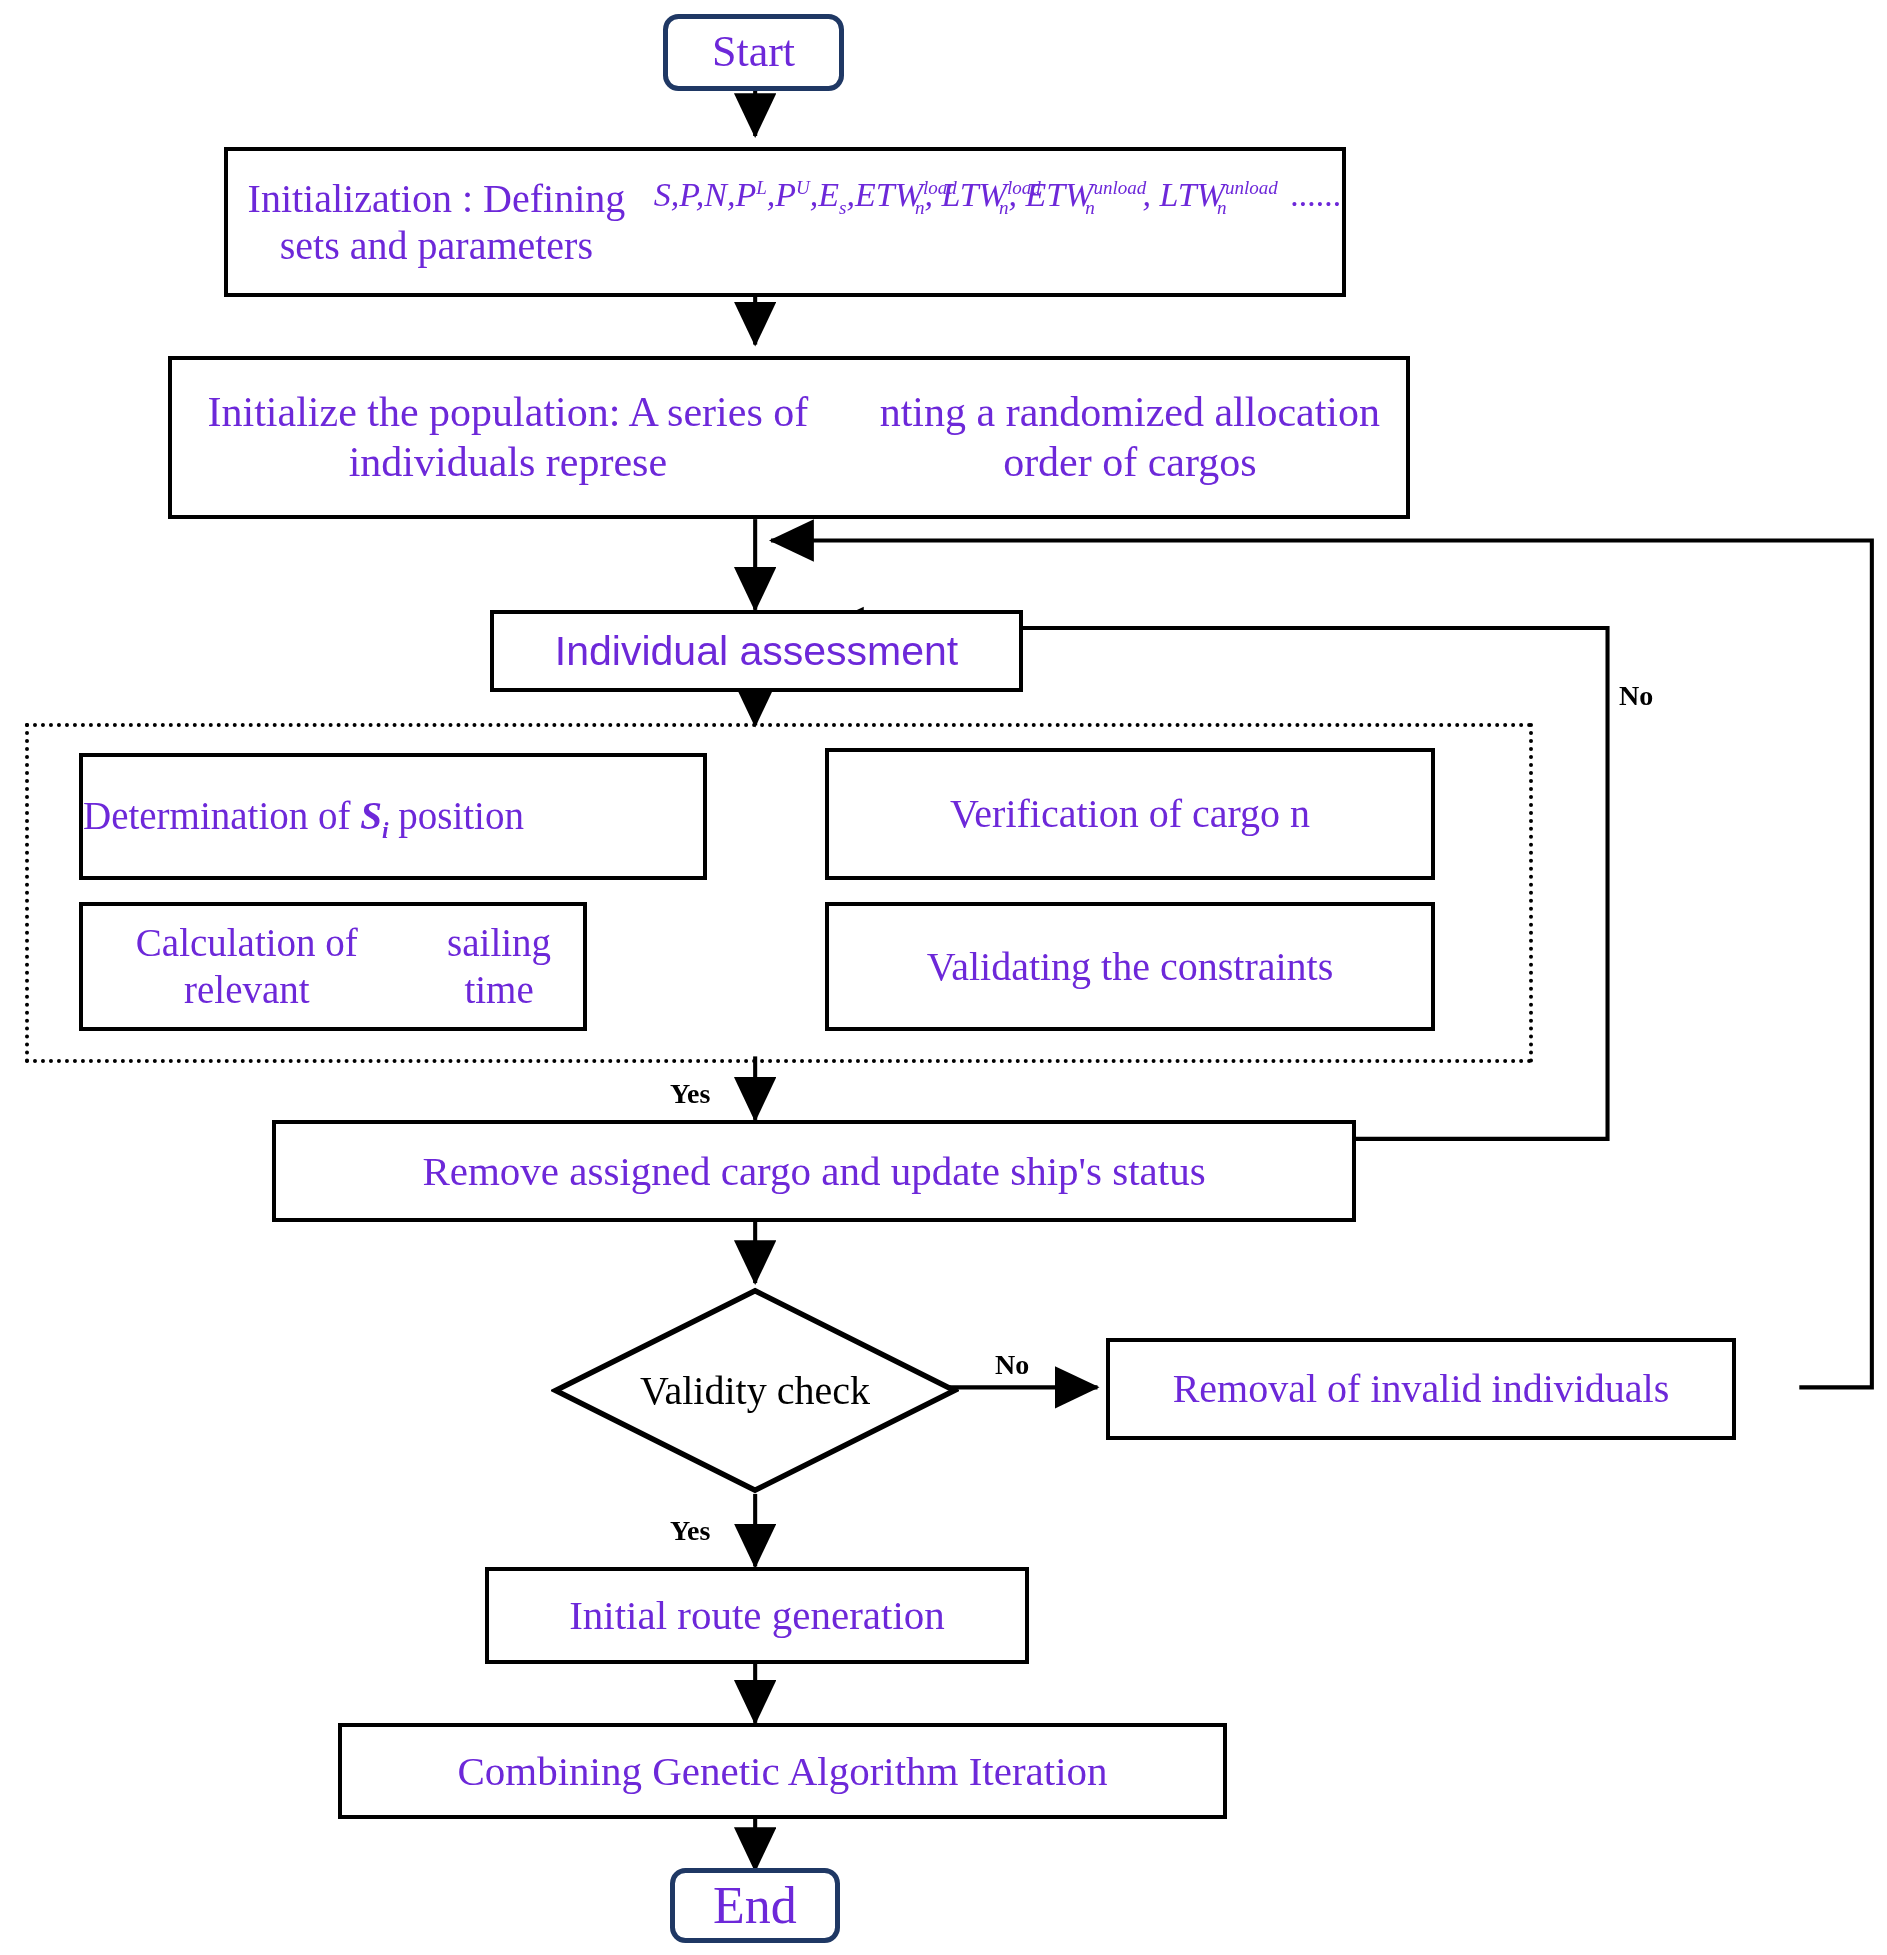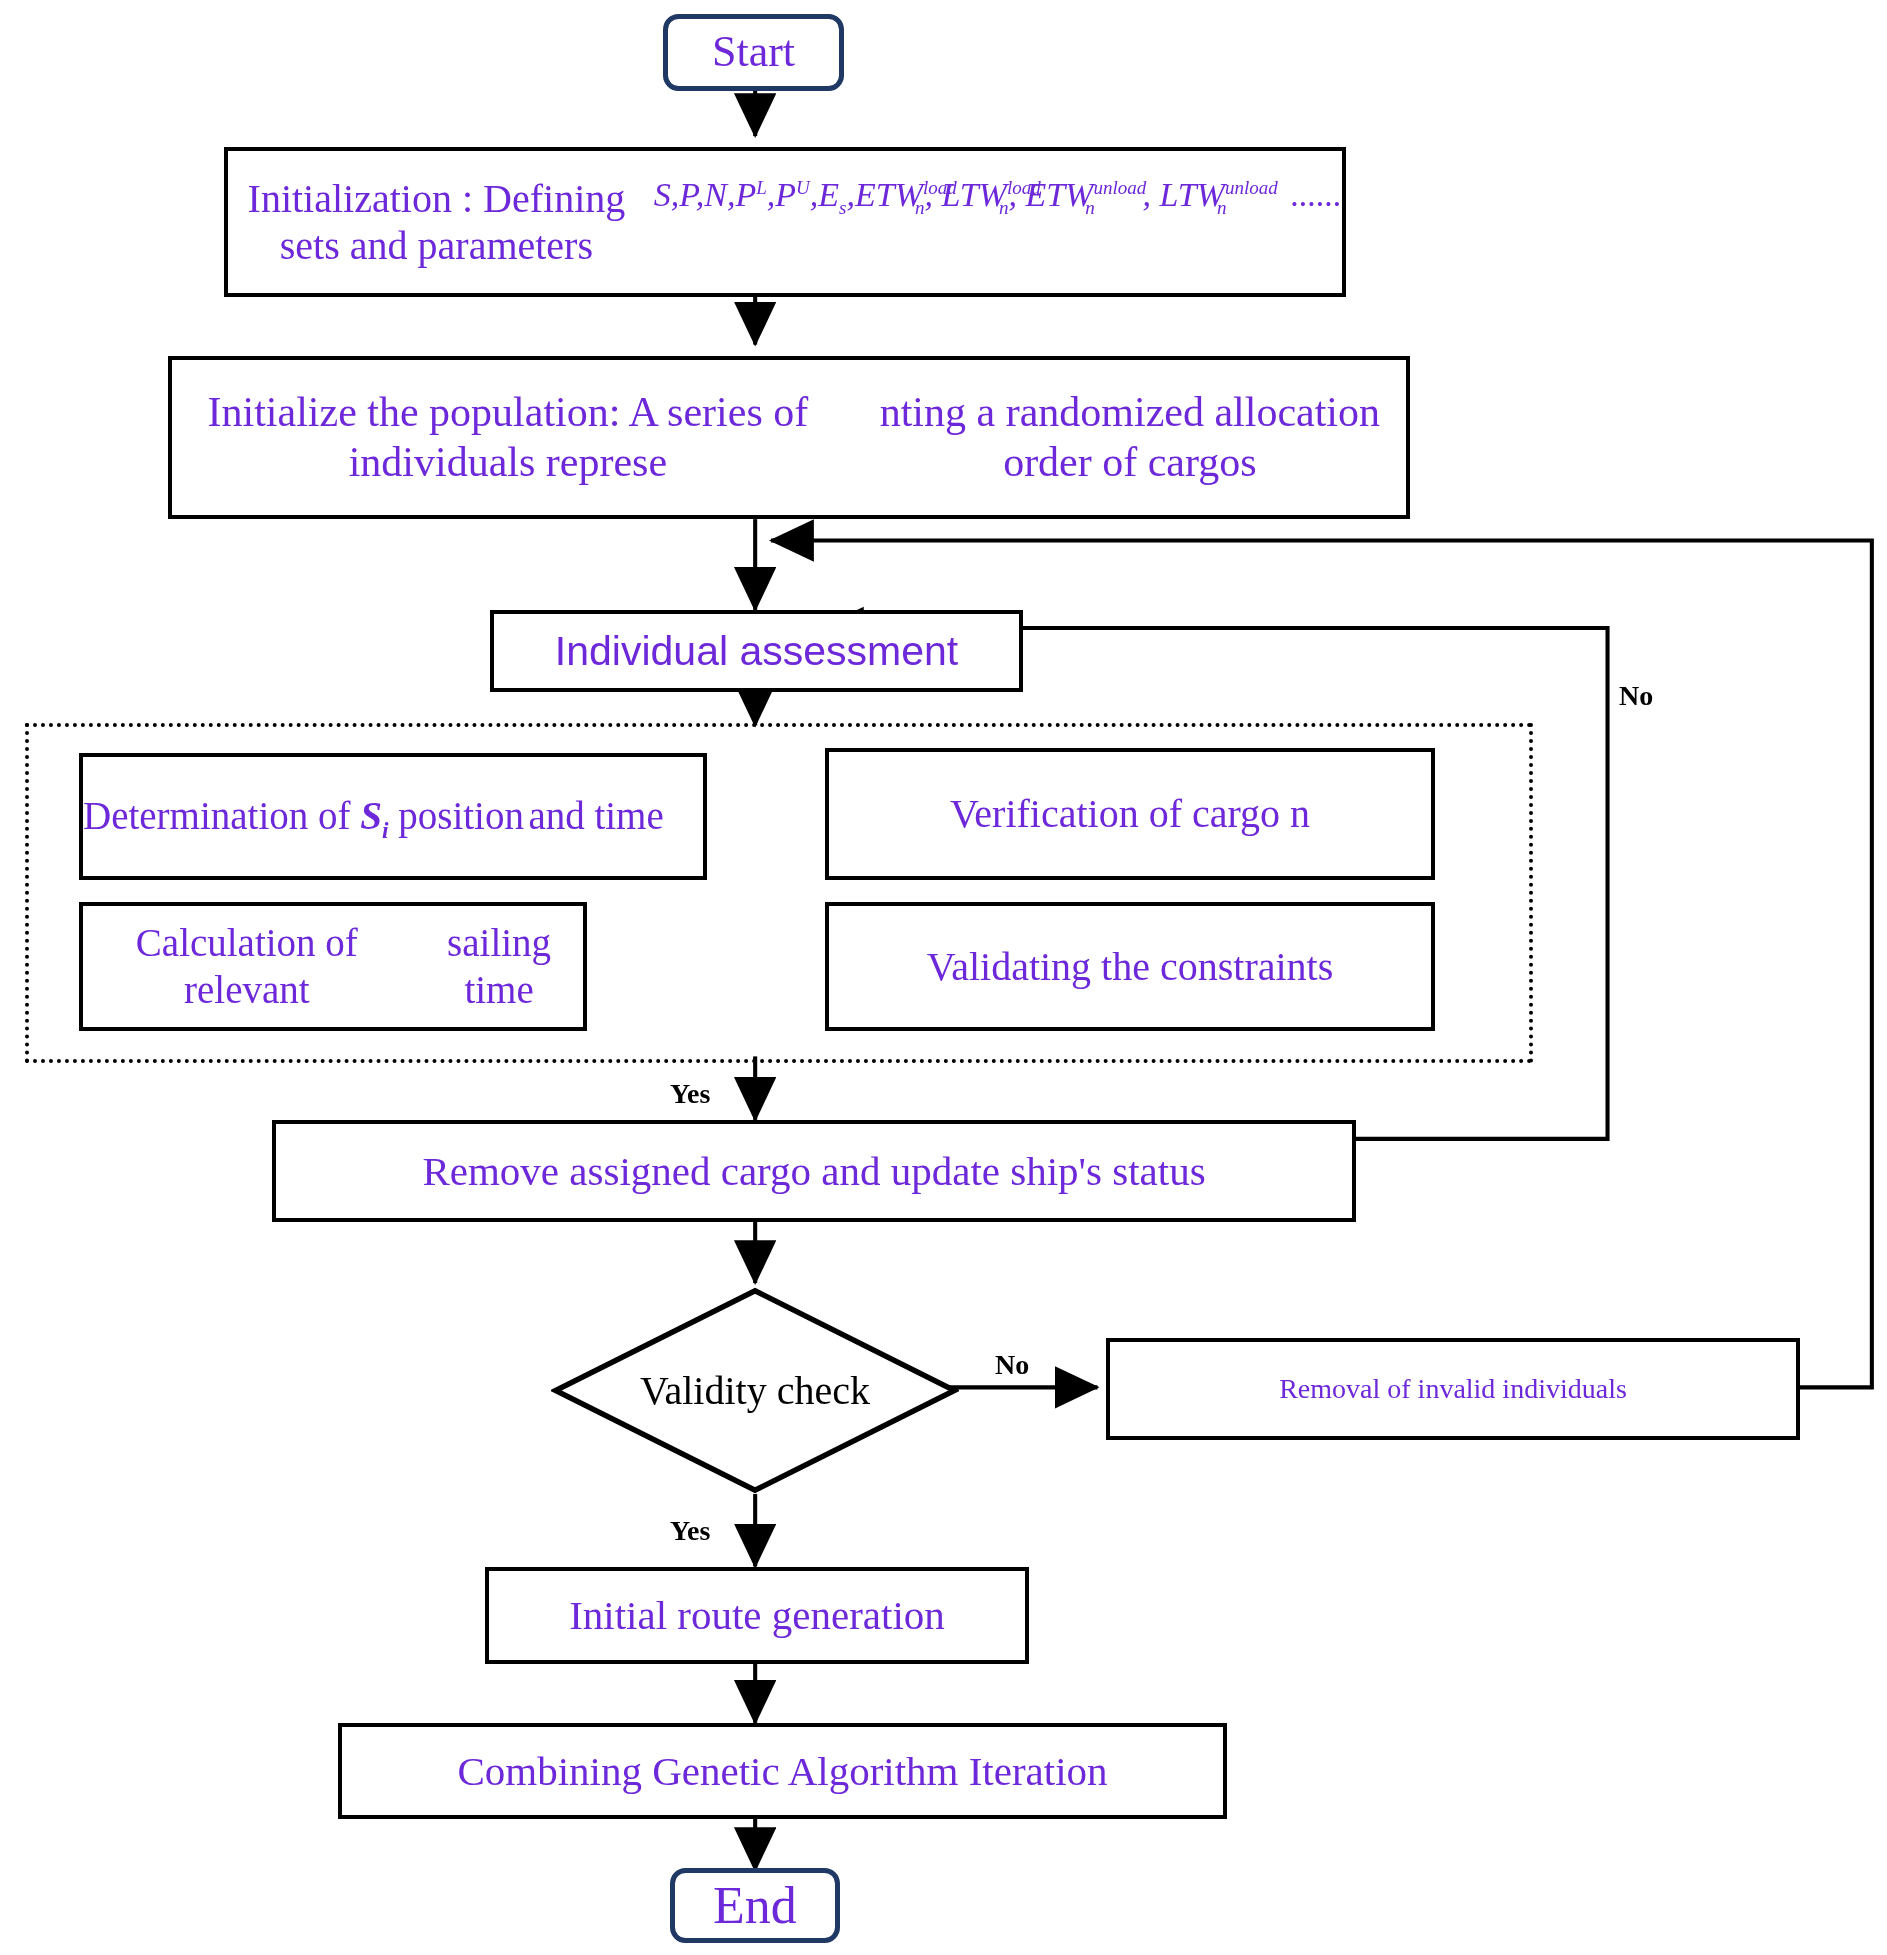--- a/index.html
+++ b/index.html
@@ -157,21 +157,20 @@
 
   <div class="node rect sans" style="left:490px; top:610px; width:533px; height:82px; font-size:41px;">
     <span>Individual assessment</span>
   </div>
 
   <div class="dotted-group" style="left:25px; top:723px; width:1508px; height:340px;"></div>
 
   <div class="node rect" style="left:79px; top:753px; width:628px; height:127px; font-size:39px; flex-direction:column;">
     <div class="twoline" style="gap:4.5px;">
       <span><span>Determination of </span><span class="var-s"><span>S</span><sub>i</sub></span><span> position</span></span>
-      <span>and time</span>
     </div>
   </div>
 
   <div class="node rect" style="left:79px; top:902px; width:508px; height:129px; font-size:39px; flex-direction:column;">
     <div class="twoline" style="gap:4.5px;">
       <span>Calculation of relevant</span>
       <span>sailing time</span>
     </div>
   </div>
 
@@ -191,21 +190,21 @@
     <svg width="408" height="209" viewBox="0 0 900 460" style="position:absolute;left:0;top:0;">
       <polygon points="450,10 890,230 450,450 10,230" fill="#ffffff" stroke="#000000" stroke-width="12"></polygon>
     </svg>
     <div style="position:absolute; left:0; top:0; width:408px; height:209px;
                 display:flex; align-items:center; justify-content:center;
                 font-size:40px; color:#000; font-family:'Liberation Serif','DejaVu Serif',serif;">
       <span>Validity check</span>
     </div>
   </div>
 
-  <div class="node rect" style="left:1106px; top:1338px; width:694px; height:102px; font-size:28px;">
+  <div class="node rect" style="left:1106px; top:1338px; width:630px; height:102px; font-size:40px;">
     <span>Removal of invalid individuals</span>
   </div>
 
   <div class="node rect" style="left:485px; top:1567px; width:544px; height:97px; font-size:41px;">
     <span>Initial route generation</span>
   </div>
 
   <div class="node rect" style="left:338px; top:1723px; width:889px; height:96px; font-size:41px;">
     <span>Combining Genetic Algorithm Iteration</span>
   </div>

